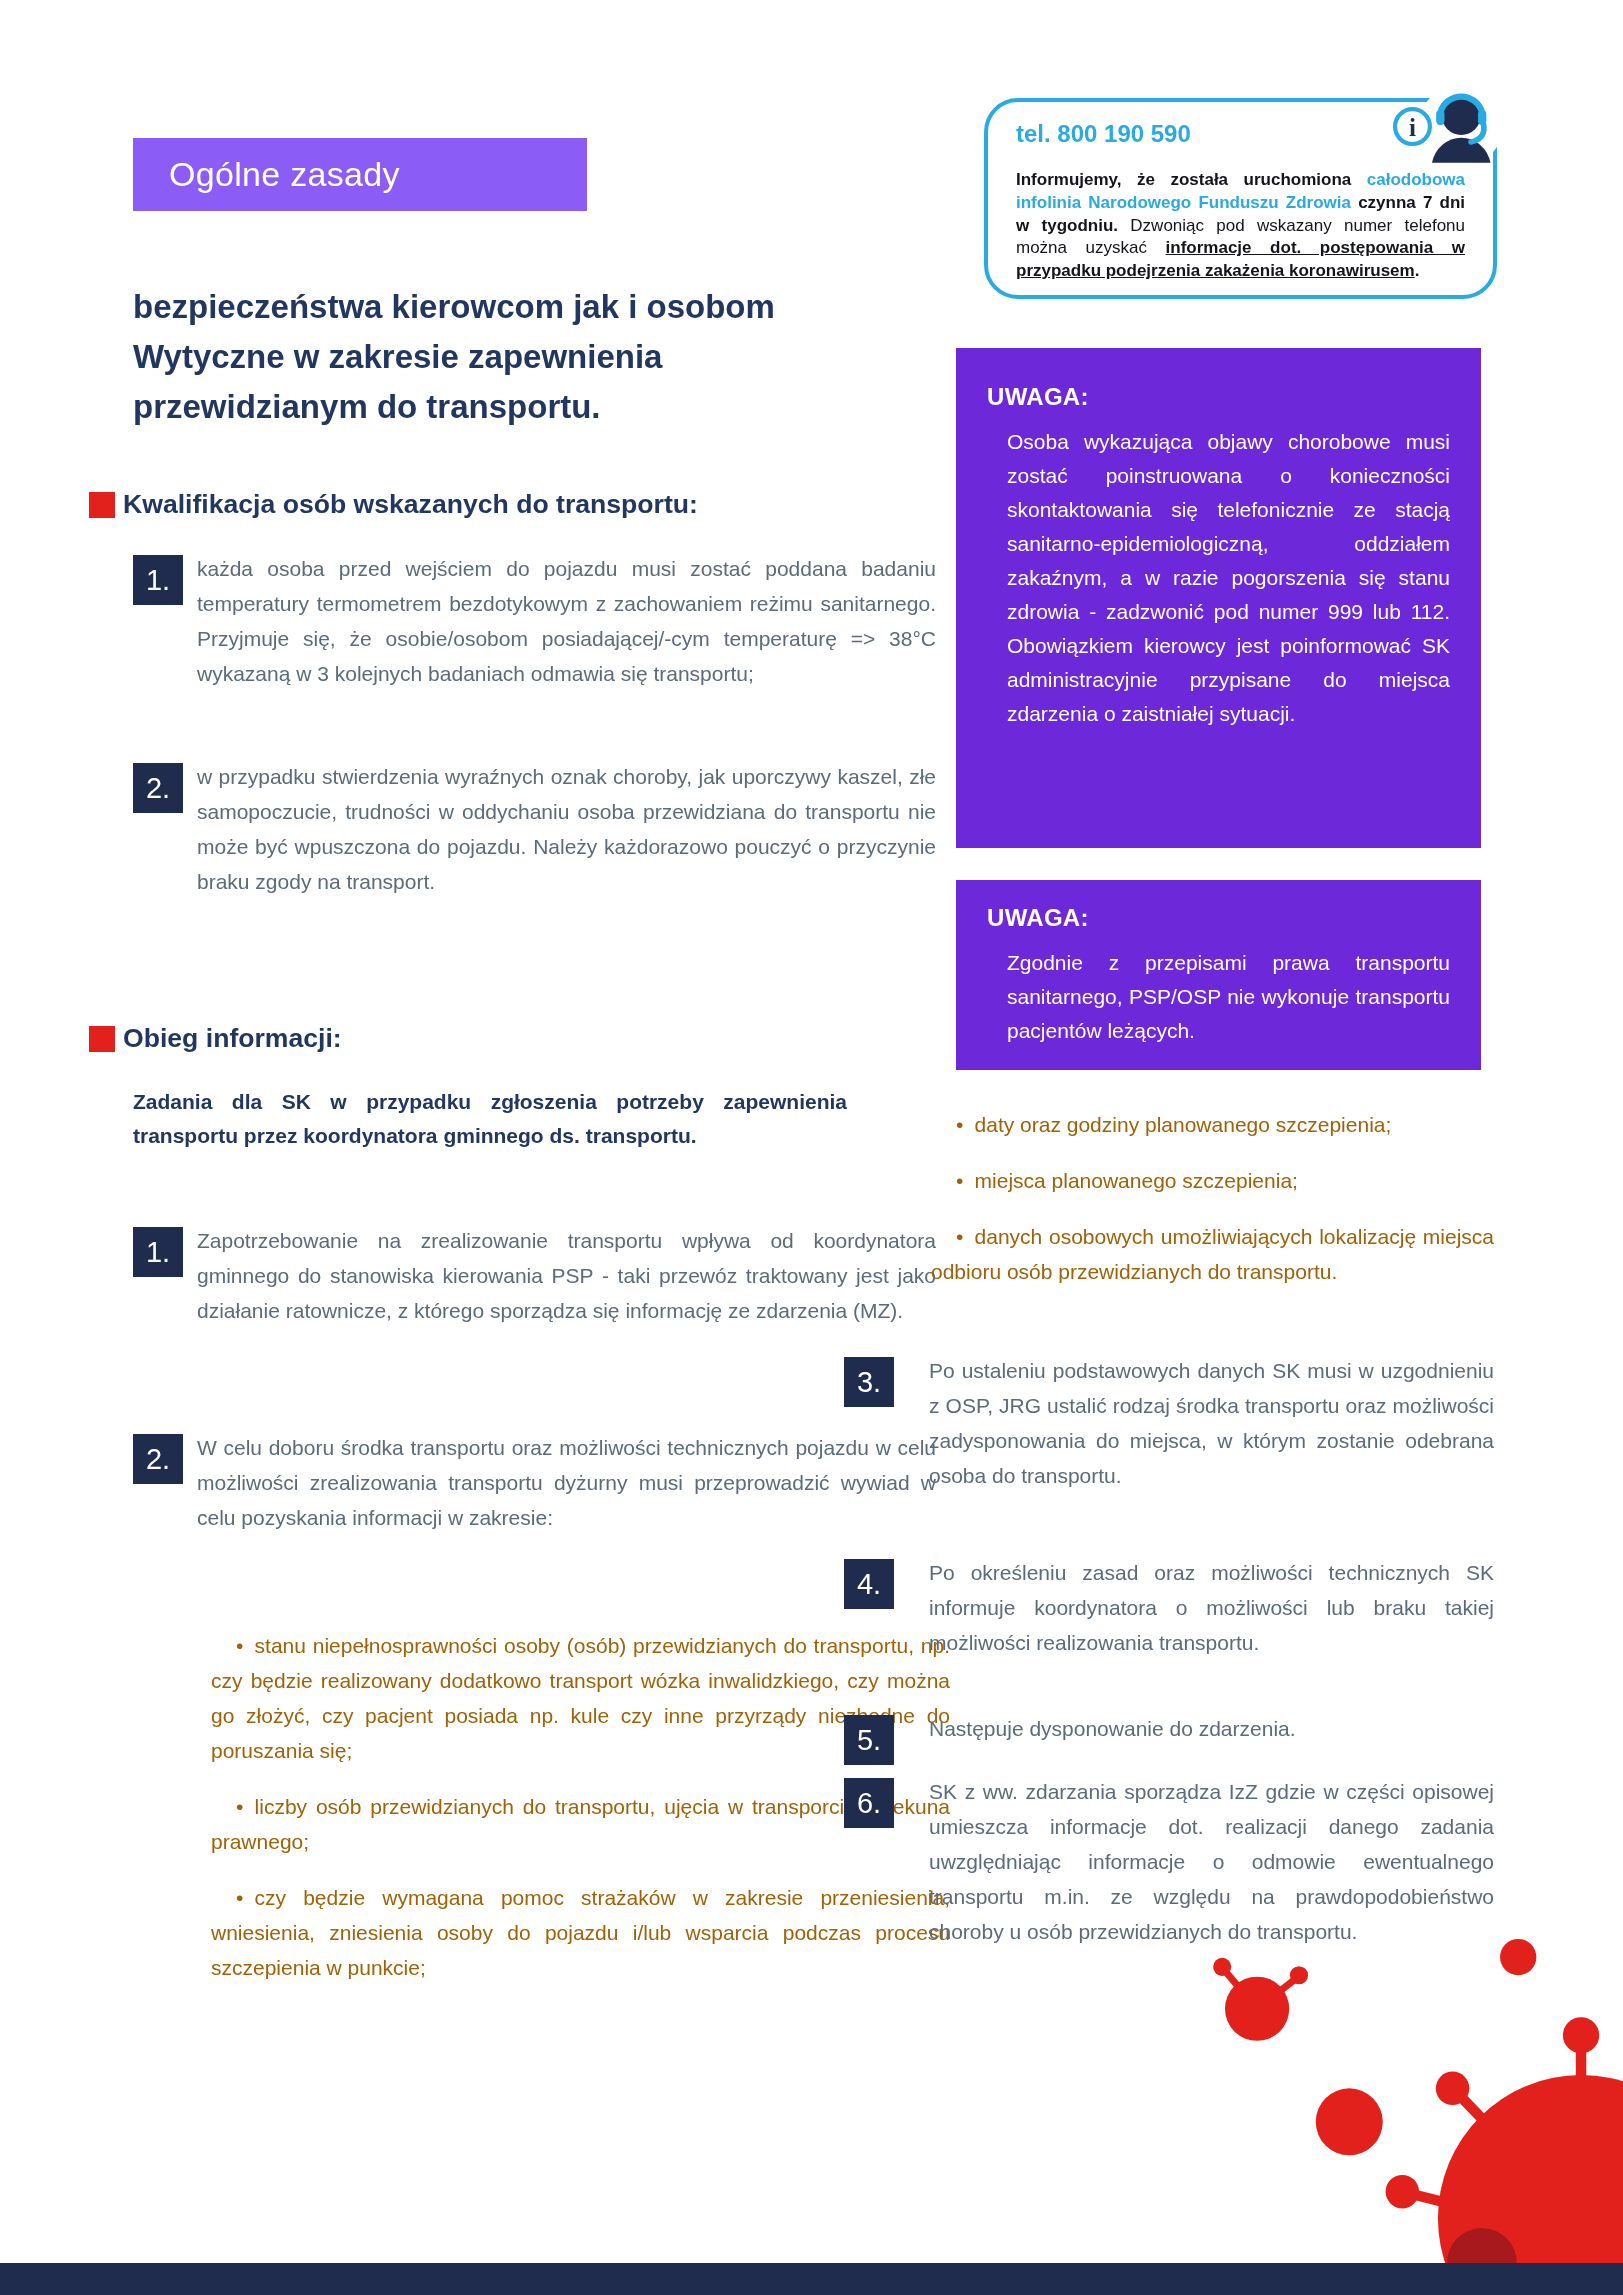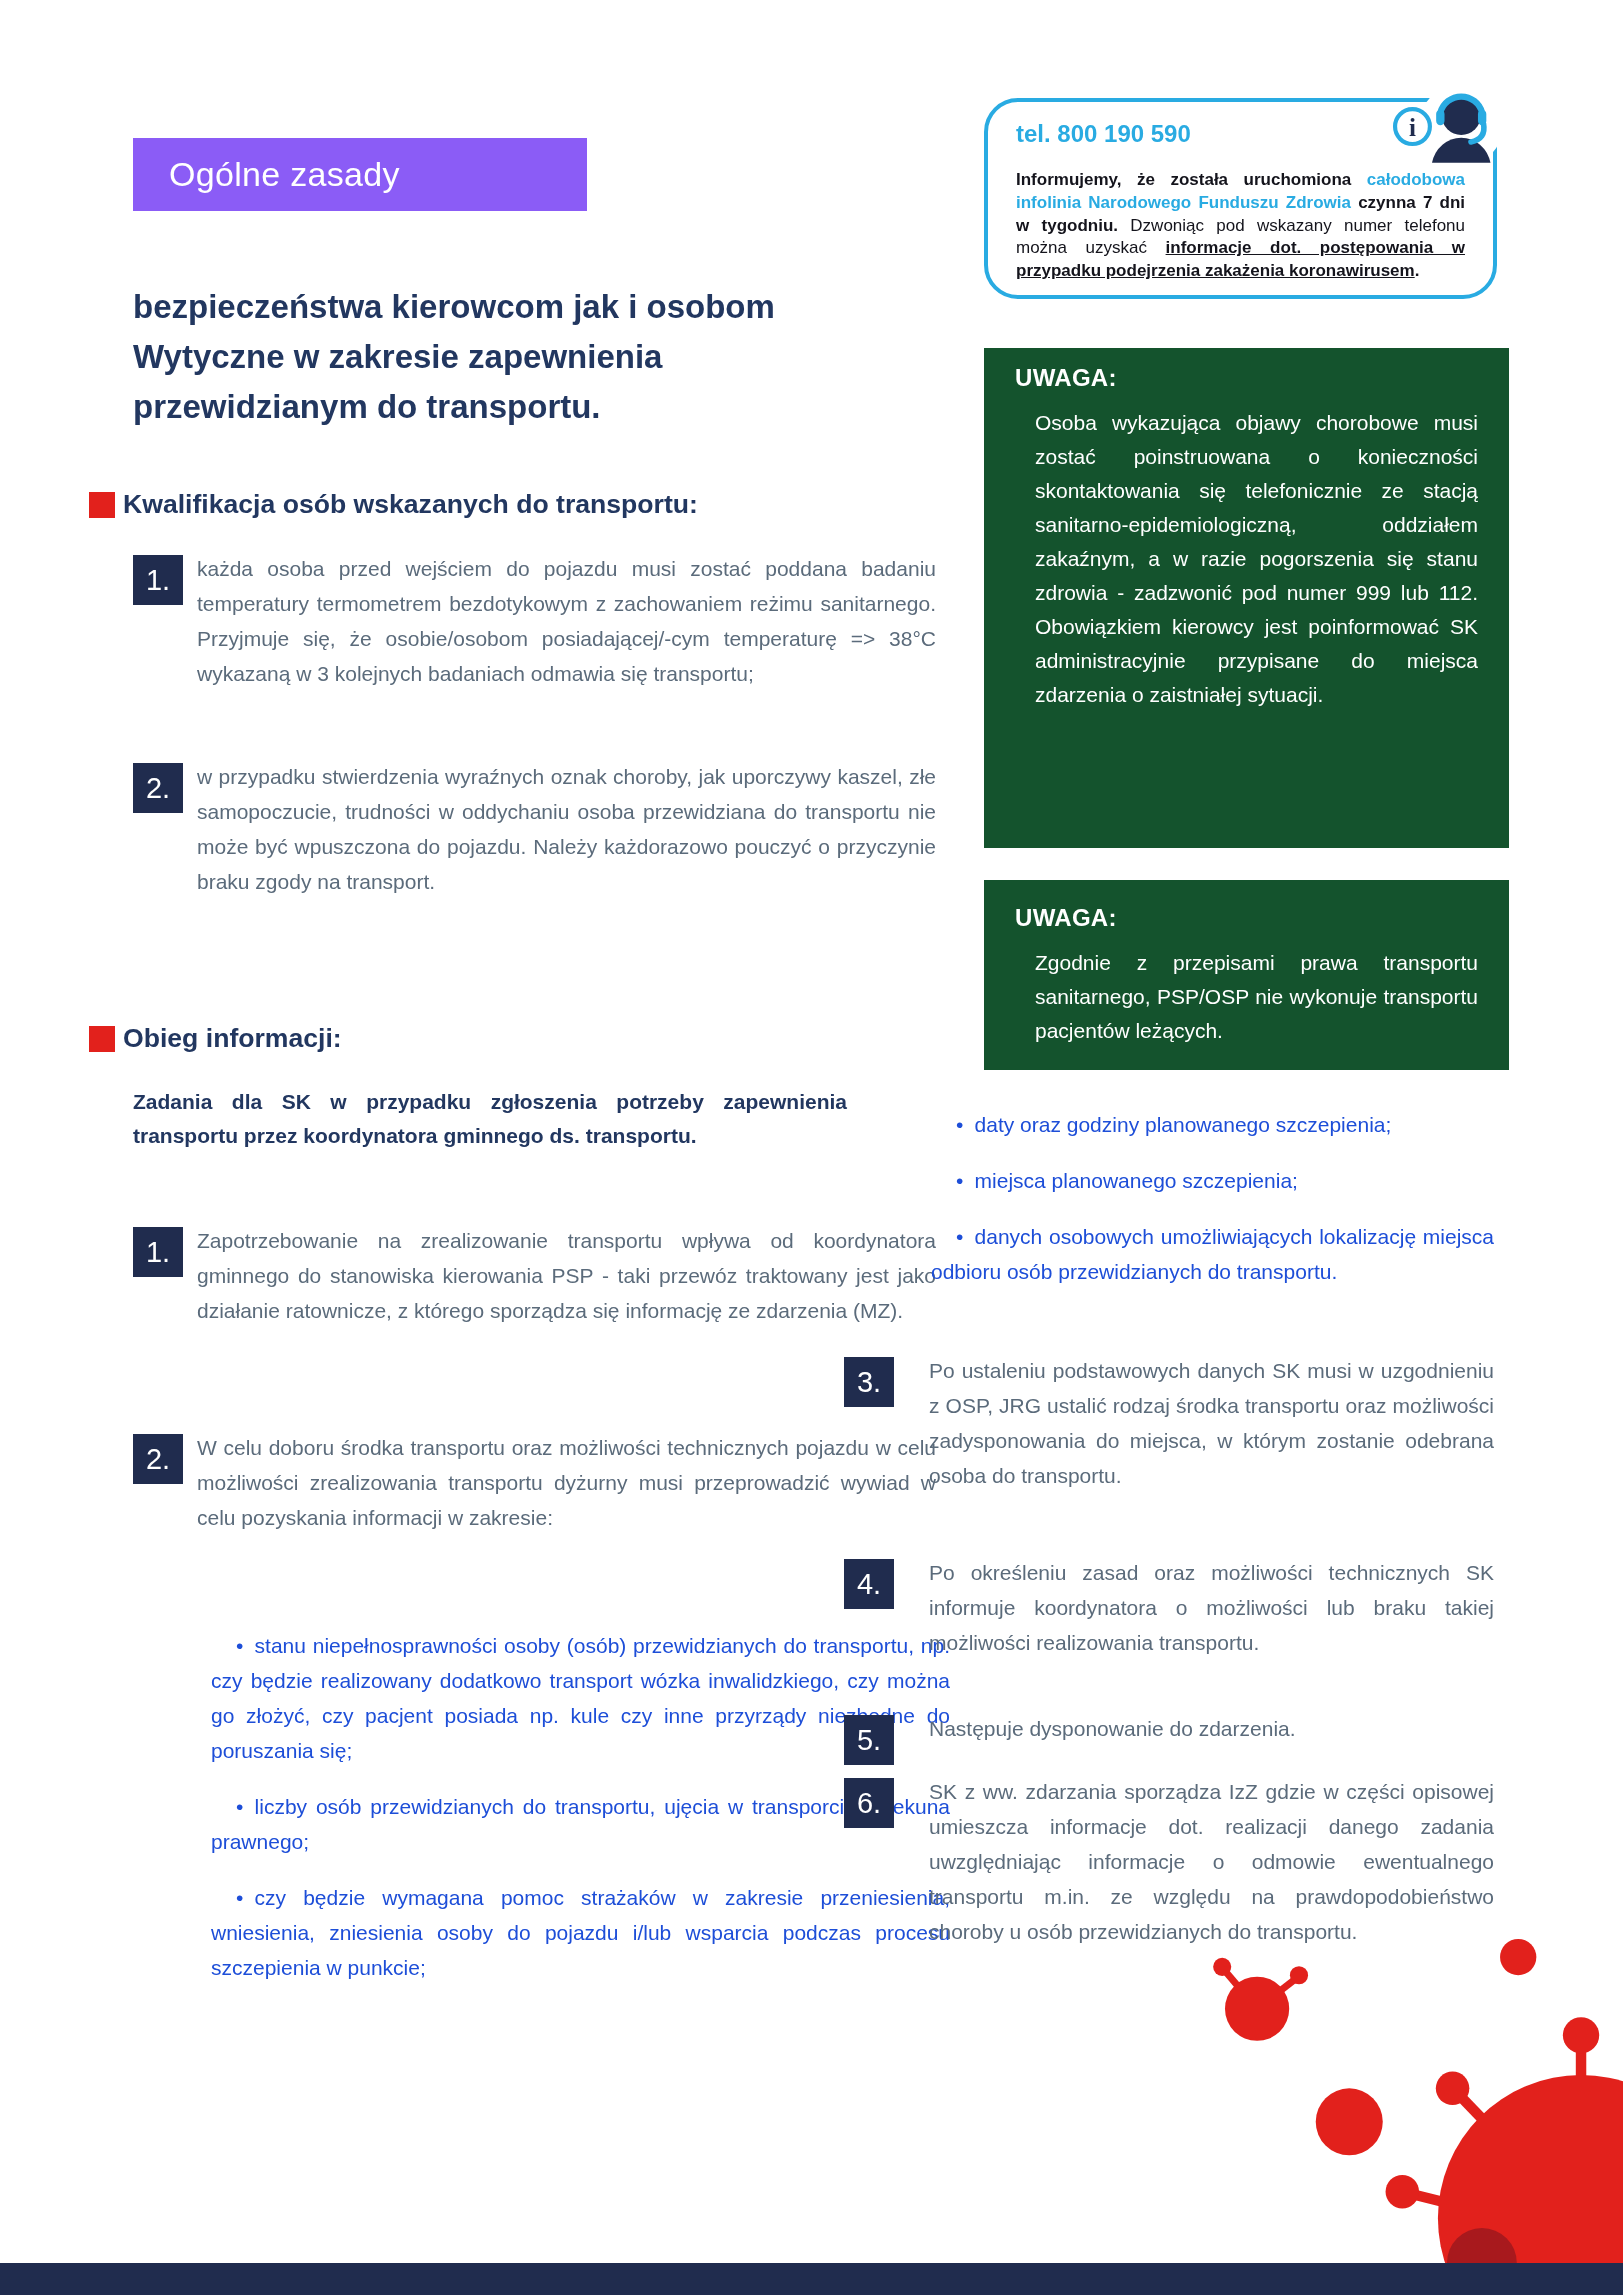--- a/index.html
+++ b/index.html
@@ -62,27 +62,27 @@
   
   .intro {
     position:absolute; left:133px; top:1085px; width:714px;
     font-size:21px; line-height:34px; font-weight:700; color:#223760; text-align:justify; hyphens:auto;
   }
 
   
   .bullets-left  { position:absolute; left:211px;  top:1628px; width:739px; }
   .bullets-right { position:absolute; left:931px; top:1107px; width:563px; }
   .bullet {
-    font-size:21px; line-height:35px; color:#1d4ed8; text-align:justify;
+    font-size:21px; line-height:35px; color:#a16207; text-align:justify;
     text-indent:25px; margin-bottom:21px; hyphens:auto;
   }
   .bullet::before { content:"•"; margin-right:11.2px; }
 
   
-  .notice { position:absolute; left:984px; background:#14532d; color:#ffffff; padding:16px 31px; }
+  .notice { position:absolute; left:956px; background:#6d28d9; color:#ffffff; padding:35px 31px; }
   #notice-1 { top:348px;  width:525px; height:500px; }
   #notice-2 { top:880px; width:525px; height:190px; padding-top:24px; }
   .notice-label { font-size:24px; font-weight:700; margin-bottom:14px; letter-spacing:0.3px; }
   .notice-text  { font-size:21px; line-height:34px; text-align:justify; hyphens:auto;margin-left:20px; }
 
   
   .footer-bar { position:absolute; left:0; bottom:0; width:100%; height:32px; background:#202c4e; z-index:5; }
   .virus { position:absolute; right:0; bottom:0; z-index:1; }
 </style>
 </head>

